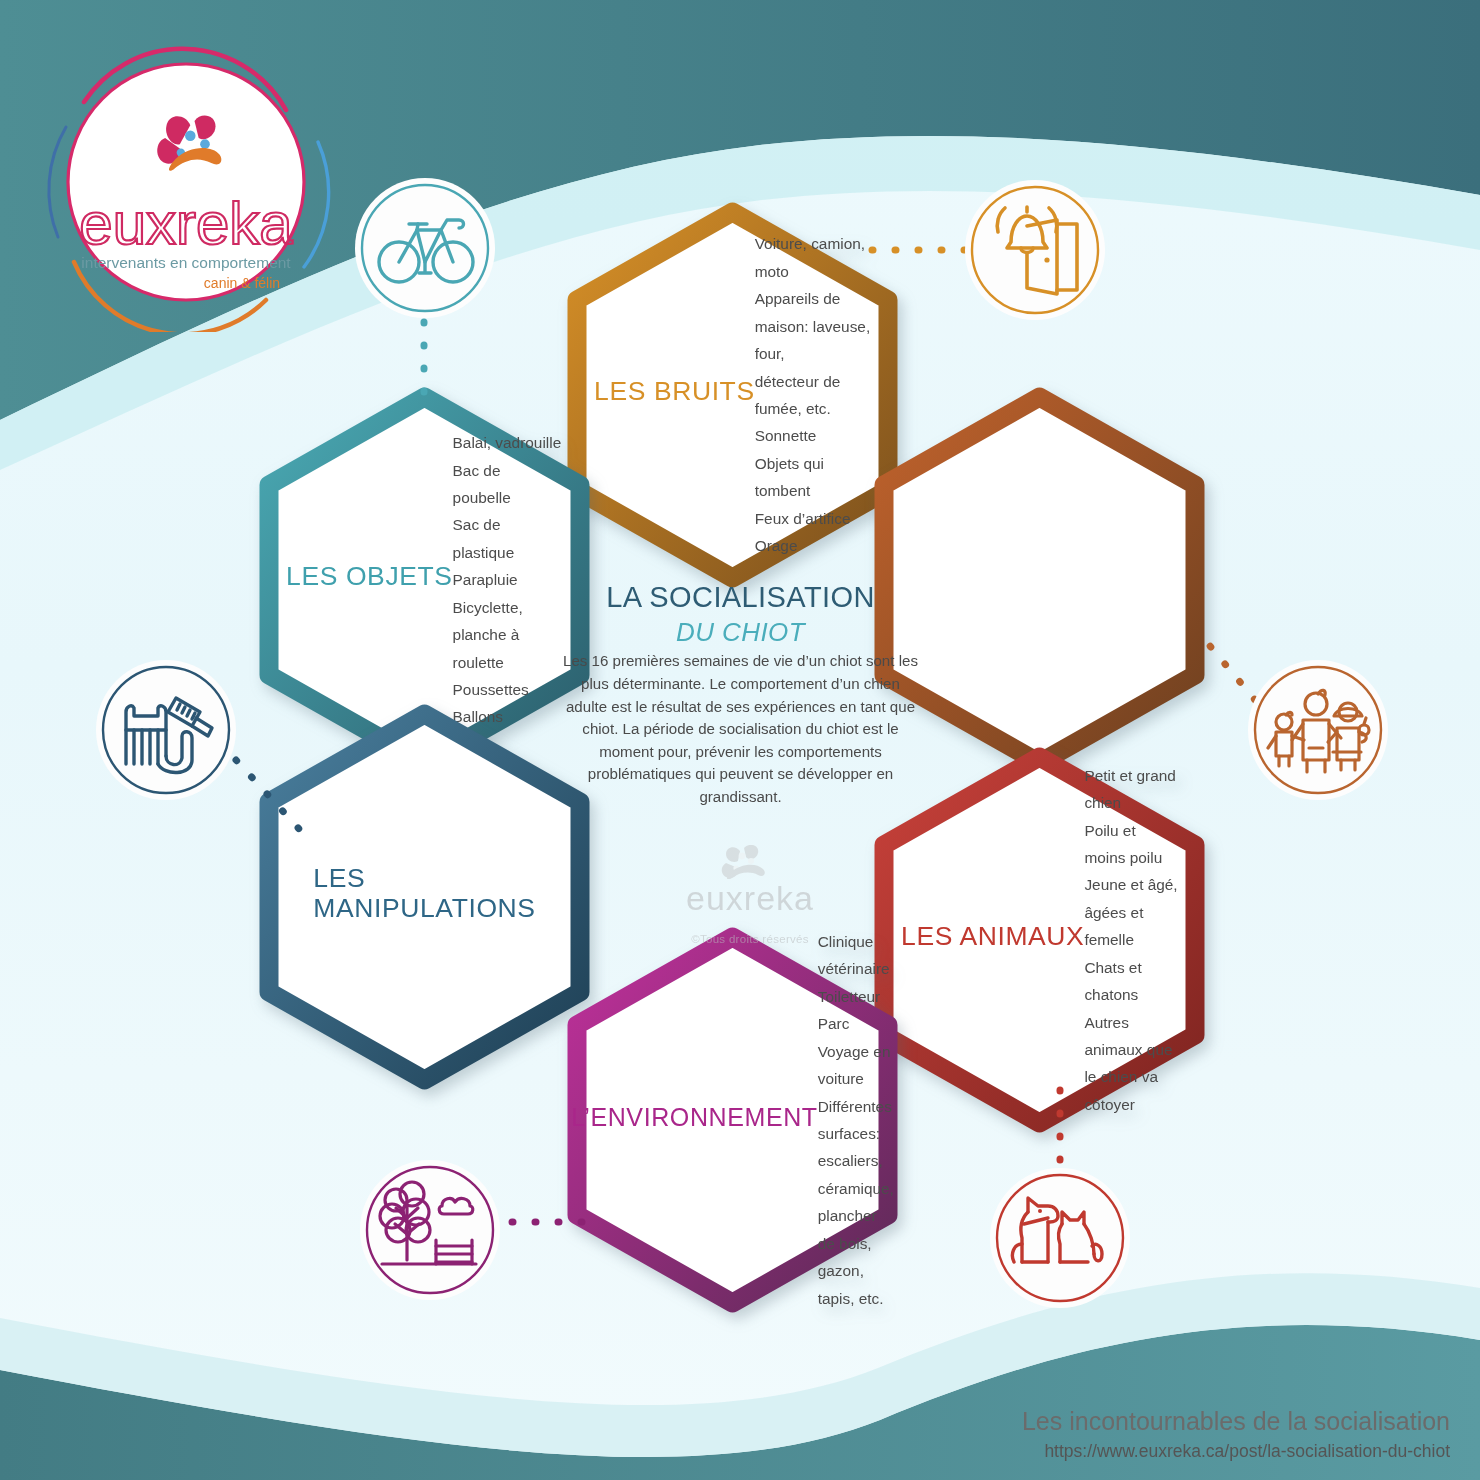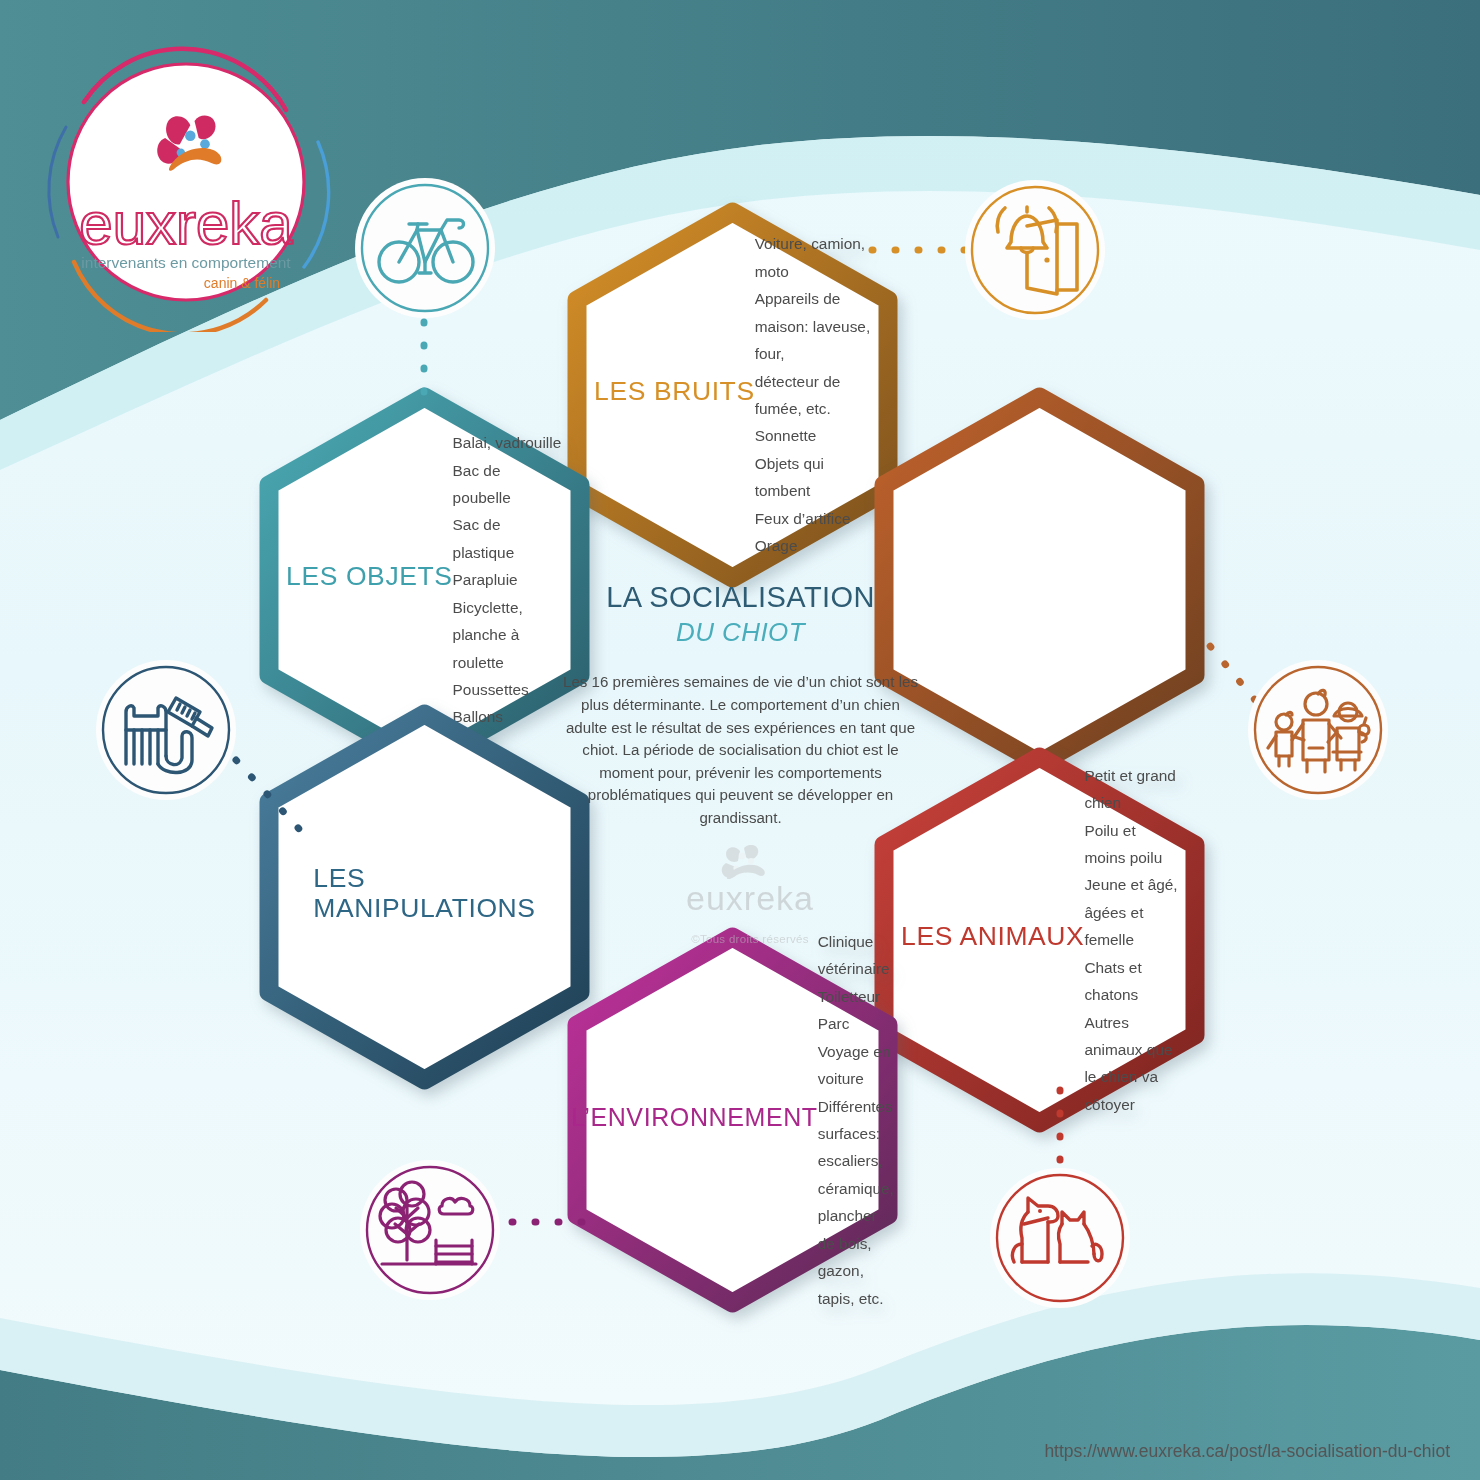--- a/index.html
+++ b/index.html
@@ -40,21 +40,21 @@
   .hex-list div{margin:0;}
 
   
   .center-block{
     position:absolute;left:553px;top:580px;width:375px;
     text-align:center;z-index:6;
   }
   .c-title1{font-size:29px;color:#2e5c74;letter-spacing:.4px;line-height:1.18;}
   .c-title2{font-size:26px;color:#4aadbb;letter-spacing:.4px;margin-top:3px;font-style:italic;}
   .c-body{
-    margin-top:23px;font-size:15.1px;color:#4a4a4a;line-height:1.5;
+    margin-top:2px;font-size:15.1px;color:#4a4a4a;line-height:1.5;
     padding:0 8px;
   }
 
   
   .wm{position:absolute;left:650px;top:845px;width:200px;text-align:center;z-index:2;opacity:.55;}
   .wm-word{font-size:34px;color:#b9bcbe;letter-spacing:1px;line-height:1;}
   .wm-sub{font-size:11.5px;color:#b9bcbe;margin-top:18px;letter-spacing:.3px;}
 
   
   .badge{position:absolute;width:140px;height:140px;border-radius:50%;
@@ -400,16 +400,17 @@
         <path d="M72,56 L72,44 L80,52 L88,52 L94,44 L94,56"></path>
         <path d="M72,56 C68,62 68,70 70,76 L70,94"></path>
         <path d="M94,56 C100,64 104,76 104,86"></path>
         <path d="M70,94 L98,94"></path>
         <path d="M104,86 C104,94 112,96 112,86 C112,78 106,74 102,78"></path>
       </g>
     </svg>
   </div>
 
   <div class="footer">
+    <div class="f1">Les incontournables de la socialisation</div>
     <div class="f2">https://www.euxreka.ca/post/la-socialisation-du-chiot</div>
   </div>
 
 </div>
 
 </body></html>

